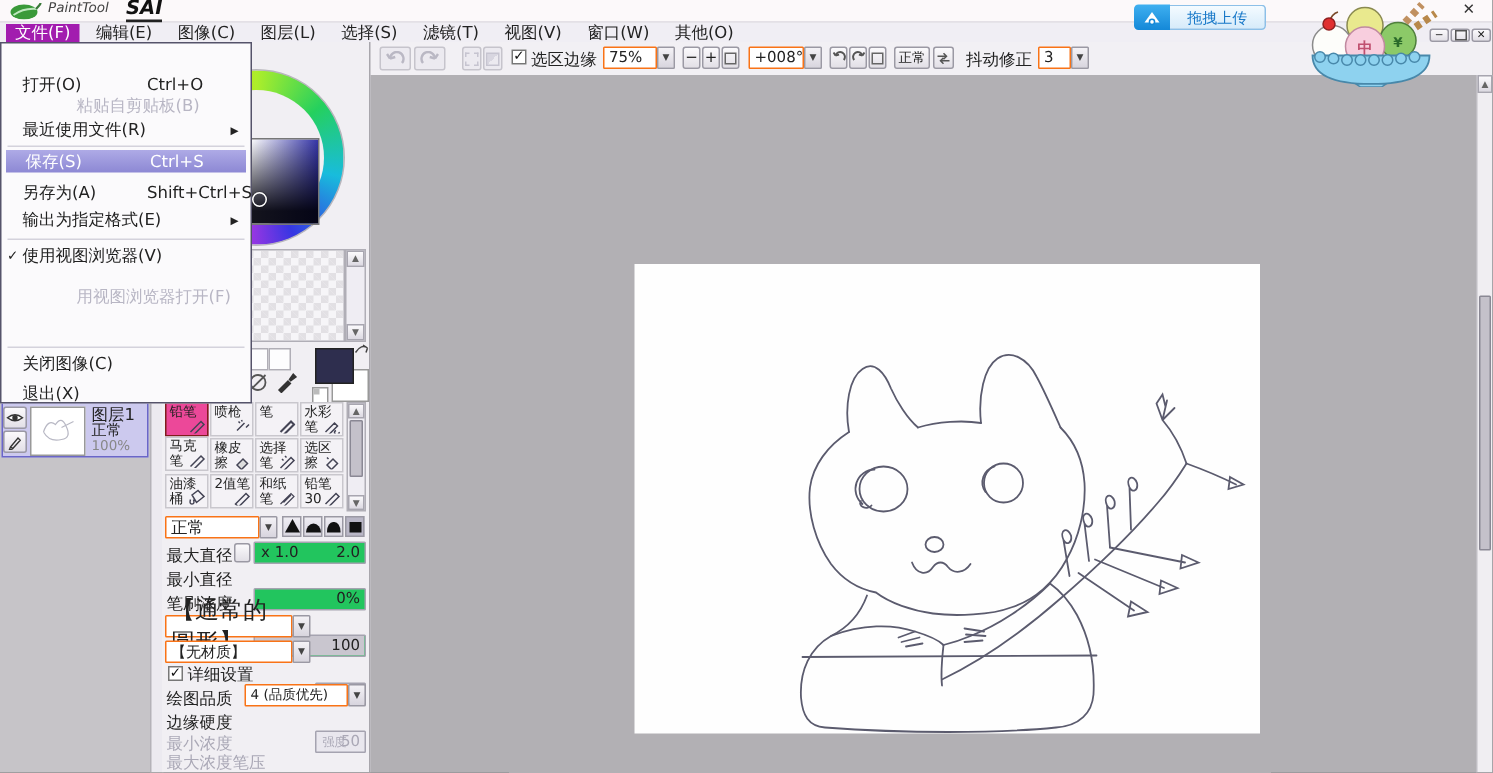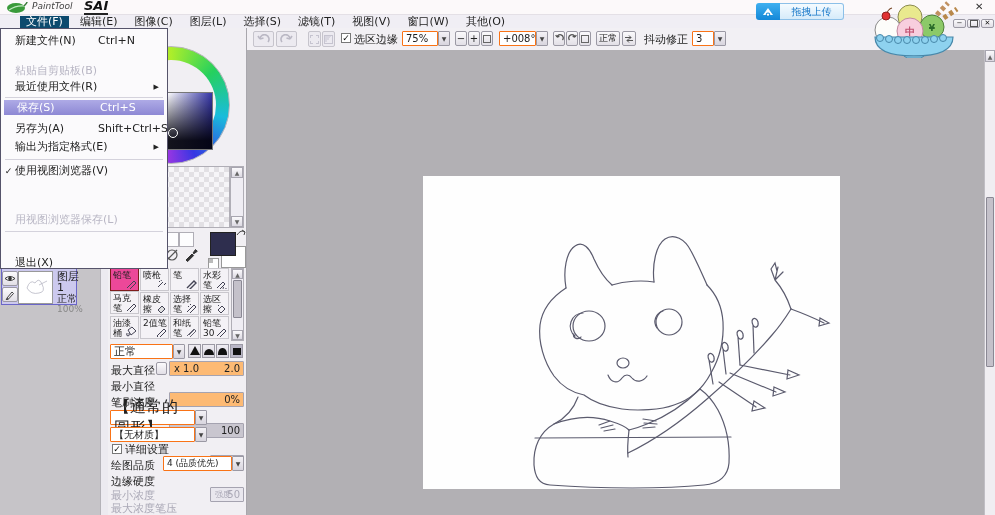--- a/index.html
+++ b/index.html
@@ -6,54 +6,54 @@
   #root{position:relative;width:995px;height:515px;overflow:hidden;
         font-family:"DejaVu Sans","Liberation Sans",sans-serif;font-size:11px;color:#222;
         background:#b2b0b4;user-select:none;}
   .abs{position:absolute;}
   
   .titlebar{left:0;top:0;width:995px;height:14px;background:#fcf9fa;border-bottom:1px solid #e4e0e6;}
   .menubar{left:0;top:15px;width:995px;height:13px;background:#f0eef4;}
   .toolbar{left:0;top:28px;width:995px;height:22px;background:#f2f0f4;border-bottom:1px solid #c8c6cc;}
   .menubar-items{display:flex;align-items:center;height:13px;padding-left:4px;}
   .menu-top{padding:0 6px;height:12px;line-height:12px;margin-right:5px;cursor:default;}
-  .menu-top.hl{background:#0c4a6e;color:#fff;margin-left:16px;}
+  .menu-top.hl{background:#a21caf;color:#fff;}
   
   .btn3d{background:linear-gradient(#fbfafc,#e2dfe6);border:1px solid #9b99a4;border-radius:2px;
          display:flex;align-items:center;justify-content:center;box-sizing:border-box;}
   .btn3d.dis{background:#eceaf0;border-color:#c6c4cc;color:#c0becc;}
   .combo{background:#fff;border:1px solid #f97316;box-sizing:border-box;display:flex;align-items:center;
          padding:0 3px;border-radius:1px;}
   .dropbtn{background:linear-gradient(#f4f2f6,#d8d5de);border:1px solid #9b99a4;box-sizing:border-box;
          display:flex;align-items:center;justify-content:center;font-size:6px;color:#444;border-radius:1px;}
-  .slider{background:#fdba74;border:1px solid #a5a3b0;box-sizing:border-box;position:relative;overflow:hidden;border-radius:1px;}
+  .slider{background:#22c55e;border:1px solid #a5a3b0;box-sizing:border-box;position:relative;overflow:hidden;border-radius:1px;}
   .slider .fill{position:absolute;left:0;top:0;bottom:0;background:#c9c6cf;}
   .slider .val{position:absolute;right:3px;top:0;bottom:0;display:flex;align-items:center;font-size:10px;}
   .slider .pre{position:absolute;left:4px;top:0;bottom:0;display:flex;align-items:center;font-size:10px;}
   .slider.dis{background:#e9e7ee;}
   .slider.dis .val{color:#aaa8b6;}
   .lbl{font-size:11px;white-space:nowrap;}
   .dim{color:#aaa8b6;}
   .checkbox{width:10px;height:10px;background:#fff;border:1px solid #777;box-sizing:border-box;
             display:flex;align-items:center;justify-content:center;font-size:9px;line-height:9px;color:#111;}
   
   .filemenu{left:0;top:28px;width:168px;height:241px;background:#fbfafc;border:1px solid #55536a;
             box-sizing:border-box;z-index:50;}
   .mi{position:absolute;left:1px;right:1px;height:15px;display:flex;align-items:center;}
   .mi .mark{width:13px;text-align:center;font-size:9px;}
   .mi .mlabel{flex:0 0 auto;}
   .mi .msc{position:absolute;left:96px;}
   .mi .marr{position:absolute;right:7px;font-size:7px;}
   .mi.hl{background:linear-gradient(#aeaae6,#8d88d4);color:#fff;margin-left:2px;margin-right:2px;}
-  .mi.dis{color:#b8b6c4;}
+  .mi.dis{color:#b8b6c4;padding-left:36px;}
   .msep{position:absolute;left:4px;right:4px;height:1px;background:#d4d2dc;}
   
   .col1{left:0;top:28px;width:108px;height:487px;background:#c6c4c8;}
   .col1-track{position:absolute;left:100px;top:0;width:8px;height:487px;background:#eceaf0;border-left:1px solid #b4b2b8;}
-  .layeritem{position:absolute;left:1px;top:240px;width:76px;height:37px;background:#ccc9ee;
+  .layeritem{position:absolute;left:1px;top:240px;width:98px;height:37px;background:#ccc9ee;
              border:1px solid #6a66c8;box-sizing:border-box;display:flex;}
   .col2{left:108px;top:28px;width:139px;height:487px;background:#f1eff3;border-right:1px solid #a8a6ac;box-sizing:border-box;}
   .checker{background-color:#f6f5f8;background-image:
     linear-gradient(45deg,#e2e0e4 25%,transparent 25%,transparent 75%,#e2e0e4 75%),
     linear-gradient(45deg,#e2e0e4 25%,transparent 25%,transparent 75%,#e2e0e4 75%);
     background-size:10px 10px;background-position:0 0,5px 5px;}
   .scroll{background:#efedf3;border:1px solid #b0aeb6;box-sizing:border-box;}
   .sarrow{display:flex;align-items:center;justify-content:center;font-size:6px;color:#666;
           background:linear-gradient(#fbfafc,#dcd9e2);border:1px solid #a8a6b0;box-sizing:border-box;}
   .sthumb{background:#c4c1ca;border:1px solid #8a8894;box-sizing:border-box;border-radius:1px;}
@@ -420,24 +420,24 @@
 
     <span class="abs lbl dim" style="left:3px;top:460px">最小浓度</span>
 
     <span class="abs lbl dim" style="left:3px;top:473px">最大浓度笔压</span>
 
     <span class="abs lbl" style="left:3px;top:486px;font-size:10px">笔压 硬&lt;=&gt;软</span>
 
   </div>
 
   <div class="abs filemenu">
-    <div class="mi" style="top:4px">
-      <span class="mark"></span>
-      <span class="mlabel">新建文件(N)</span>
-      <span class="msc">Ctrl+N</span>
+    <div class="mi" style="top:20px">
+      <span class="mark"></span>
+      <span class="mlabel">打开(O)</span>
+      <span class="msc">Ctrl+O</span>
     </div>
     <div class="mi dis" style="top:34px">
       <span class="mark"></span>
       <span class="mlabel">粘贴自剪贴板(B)</span>
     </div>
     <div class="mi" style="top:50px">
       <span class="mark"></span>
       <span class="mlabel">最近使用文件(R)</span>
       <span class="marr">▶</span>
     </div>
@@ -455,25 +455,29 @@
     <div class="mi" style="top:110px">
       <span class="mark"></span>
       <span class="mlabel">输出为指定格式(E)</span>
       <span class="marr">▶</span>
     </div>
     <div class="msep" style="top:130px"></div>
     <div class="mi" style="top:134px">
       <span class="mark">✓</span>
       <span class="mlabel">使用视图浏览器(V)</span>
     </div>
-    <div class="mi dis" style="top:183px">
-      <span class="mark"></span>
-      <span class="mlabel">用视图浏览器保存(L)</span>
+    <div class="mi dis" style="top:161px">
+      <span class="mark"></span>
+      <span class="mlabel">用视图浏览器打开(F)</span>
     </div>
     <div class="msep" style="top:202px"></div>
+    <div class="mi" style="top:206px">
+      <span class="mark"></span>
+      <span class="mlabel">关闭图像(C)</span>
+    </div>
     <div class="mi" style="top:226px">
       <span class="mark"></span>
       <span class="mlabel">退出(X)</span>
     </div>
   </div>
 
   <div class="abs upload">
     <div class="logo">
       <svg width="16" height="12" viewBox="0 0 16 12">
         <path d="M3,9 L8,2 L13,9 Z" fill="#fff"></path>

